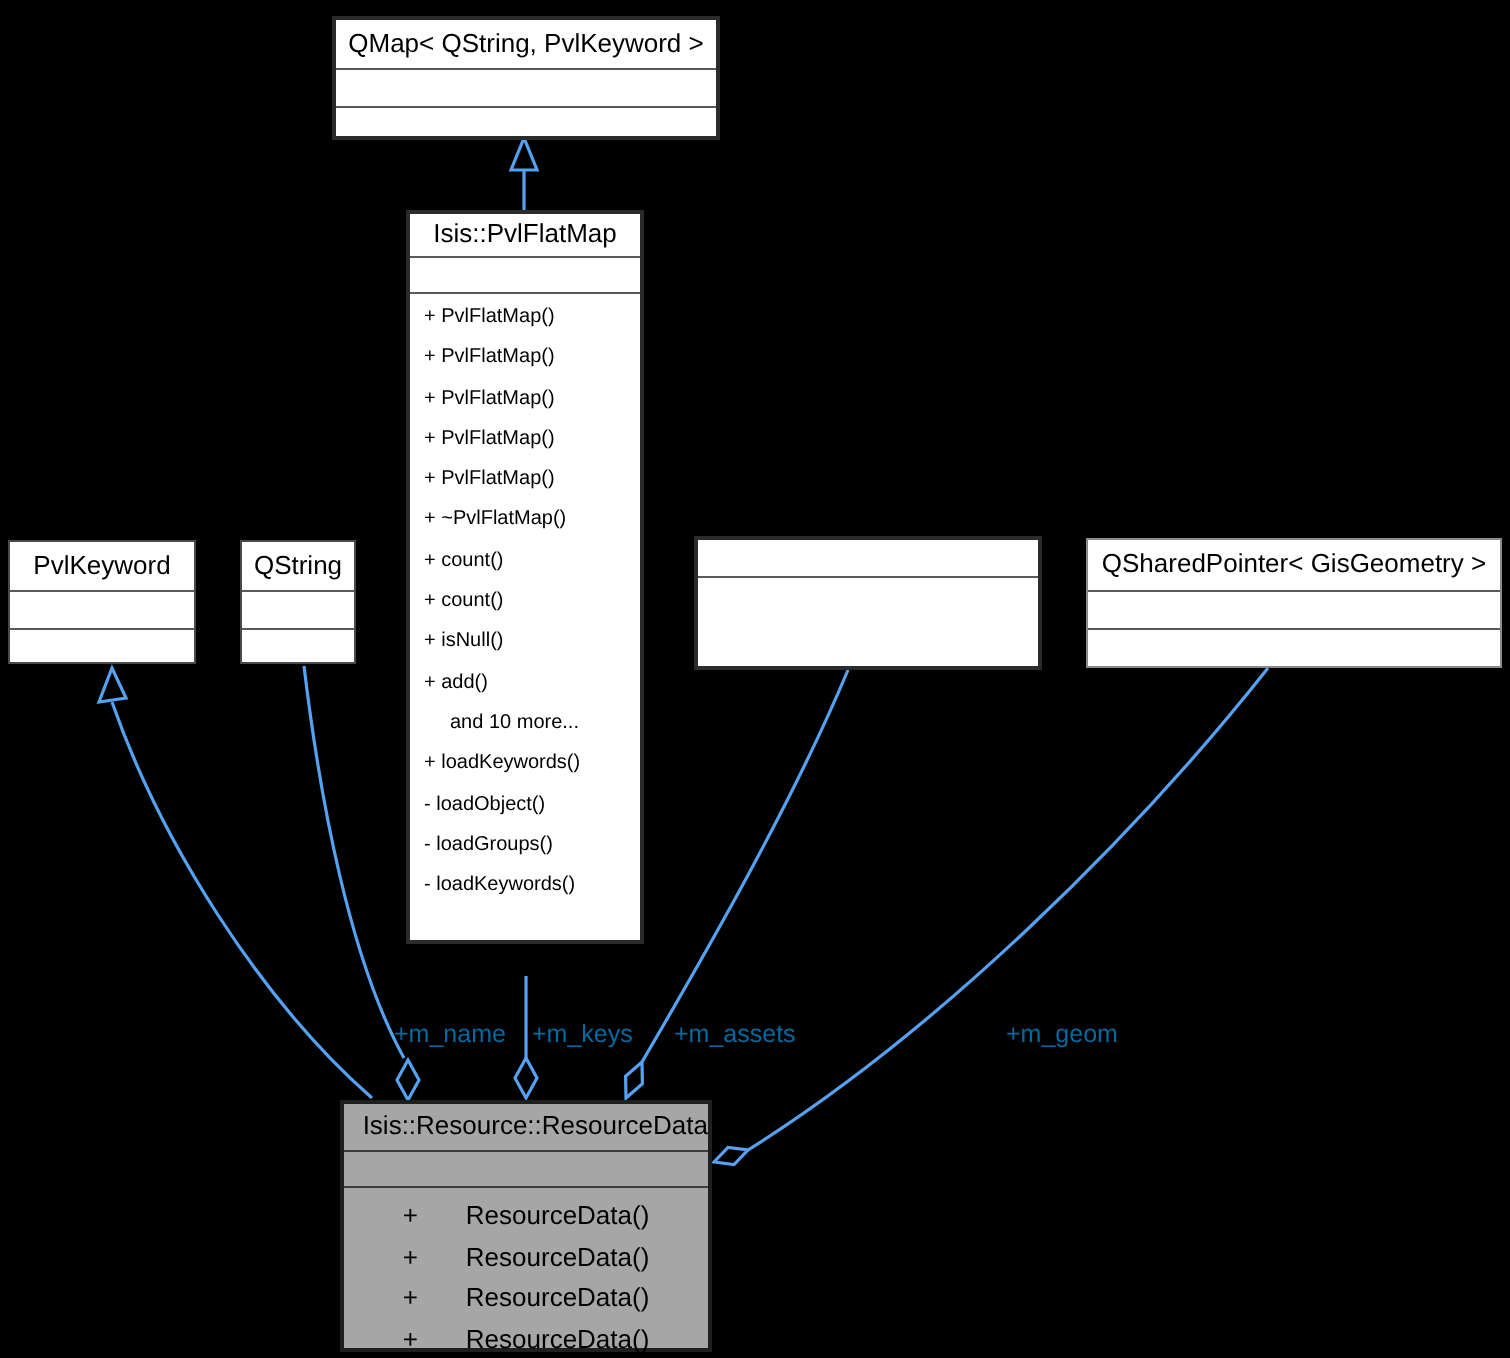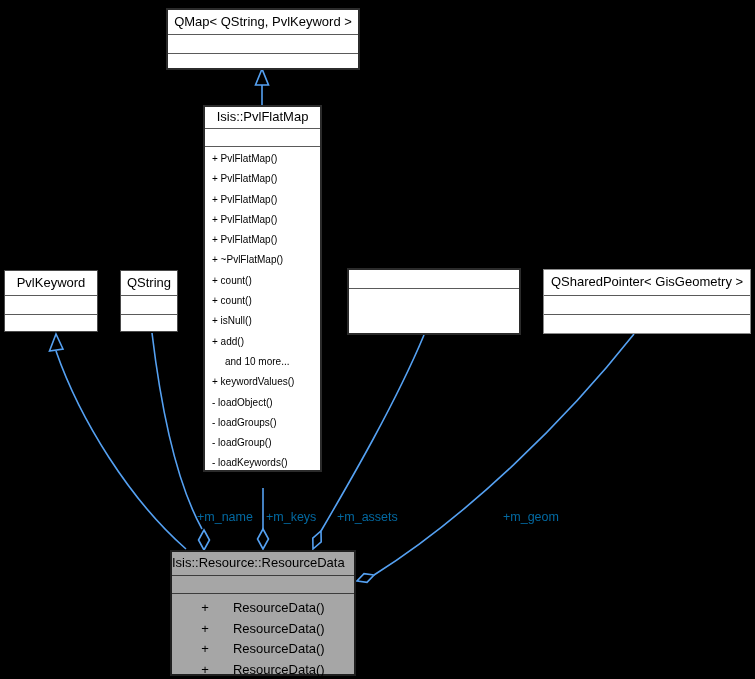--- a/index.html
+++ b/index.html
@@ -24,21 +24,21 @@
   
   .methods{flex:1 1 auto;padding:2px 0 0 7px;}
   .mrow{line-height:20.3px;white-space:pre;font-size:10px;}
   .mrow.indent{padding-left:13px;}
   
   .gray-node{
     position:absolute;box-sizing:border-box;background:#a6a6a6;
     border:2px solid #1f1f1f;display:flex;flex-direction:column;font-size:13px;
   }
   .gray-node .title{
-    text-align:left;line-height:22px;height:23px;flex:0 0 auto;
+    text-align:right;line-height:22px;height:23px;flex:0 0 auto;
     border-bottom:1px solid #3c3c3c;white-space:nowrap;
   }
   .gray-node .comp{flex:0 0 17px;border-bottom:1px solid #3c3c3c;}
   .gray-methods{flex:1 1 auto;padding-top:4px;}
   .rrow{display:flex;justify-content:center;gap:24px;line-height:20.5px;font-size:13px;}
   
   .edge-label{
     position:absolute;font-size:12.5px;color:#0369a1;white-space:nowrap;
   }
 </style>
@@ -84,24 +84,23 @@
       <div class="mrow">+ PvlFlatMap()</div>
       <div class="mrow">+ PvlFlatMap()</div>
       <div class="mrow">+ PvlFlatMap()</div>
       <div class="mrow">+ PvlFlatMap()</div>
       <div class="mrow">+ ~PvlFlatMap()</div>
       <div class="mrow">+ count()</div>
       <div class="mrow">+ count()</div>
       <div class="mrow">+ isNull()</div>
       <div class="mrow">+ add()</div>
       <div class="mrow indent">and 10 more...</div>
-      <div class="mrow">+ keywordValues()</div>
+      <div class="mrow">+ loadKeywords()</div>
       <div class="mrow">- loadObject()</div>
       <div class="mrow">- loadGroups()</div>
-      <div class="mrow">- loadGroup()</div>
       <div class="mrow">- loadKeywords()</div>
     </div>
   </div>
 
   <div class="node mid-border" style="left:4px;top:270px;width:94px;height:62px;">
     <div class="title">PvlKeyword</div>
     <div class="comp"></div>
     <div class="comp last"></div>
   </div>
 

